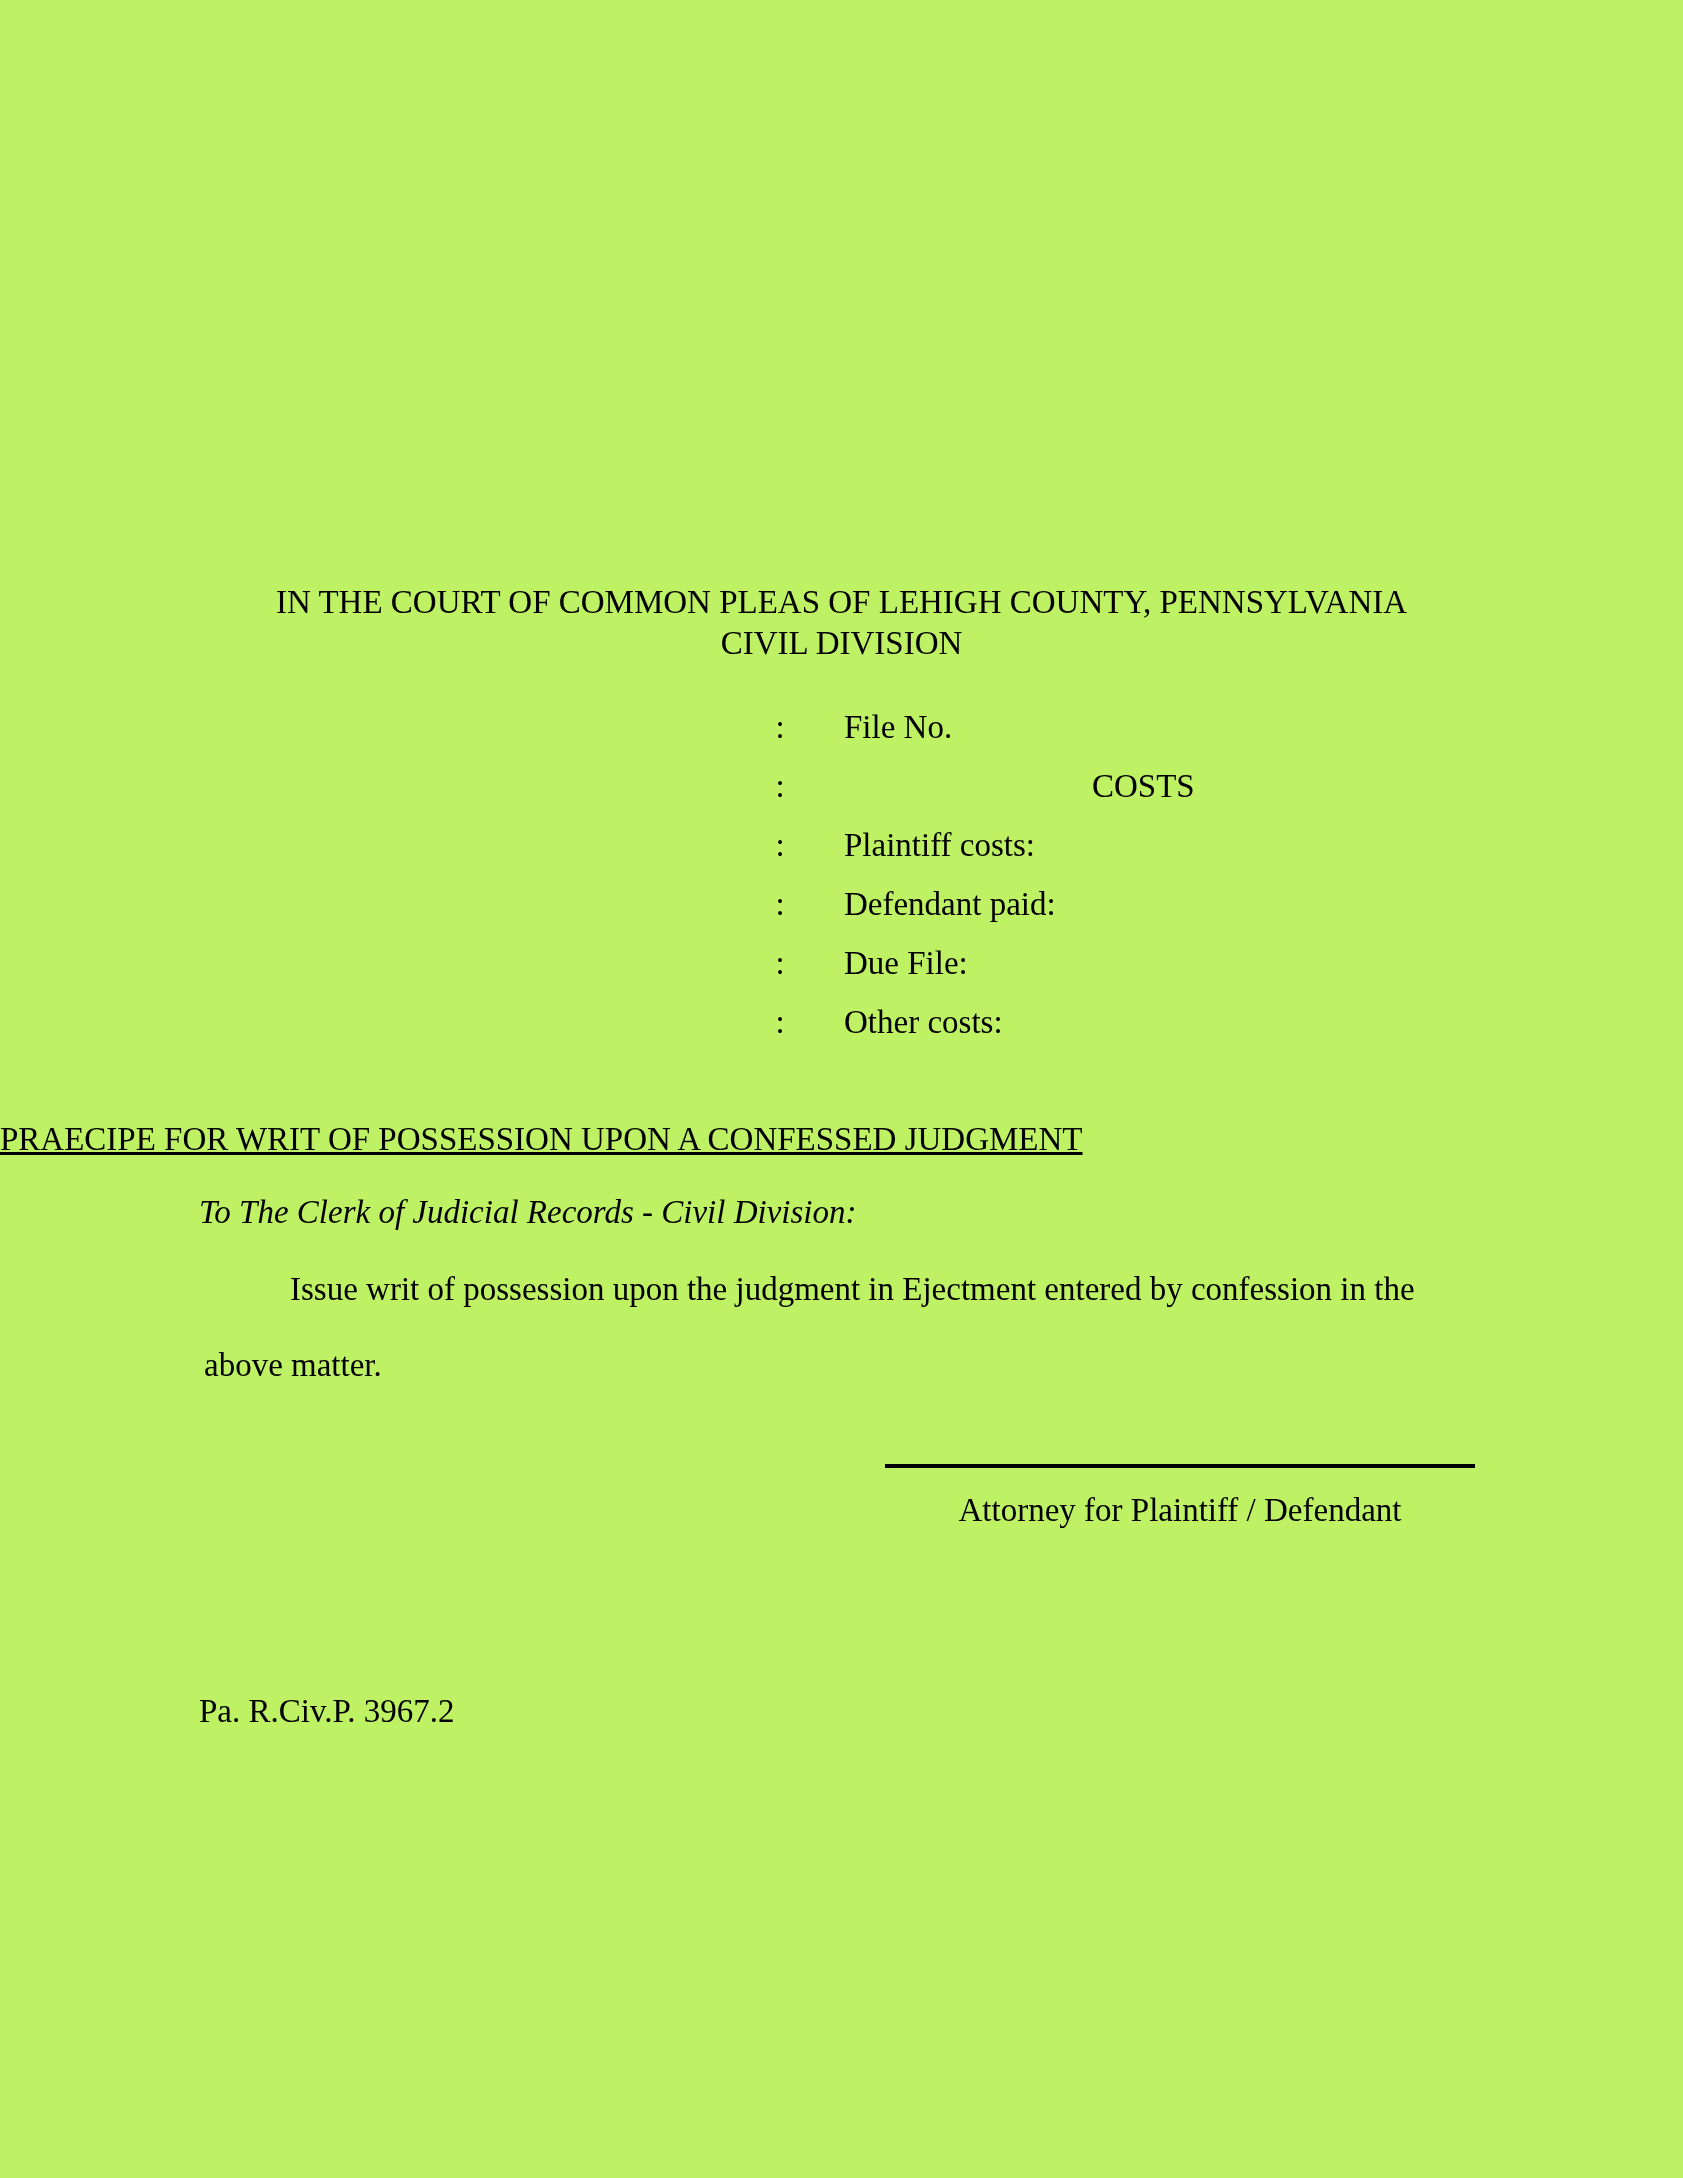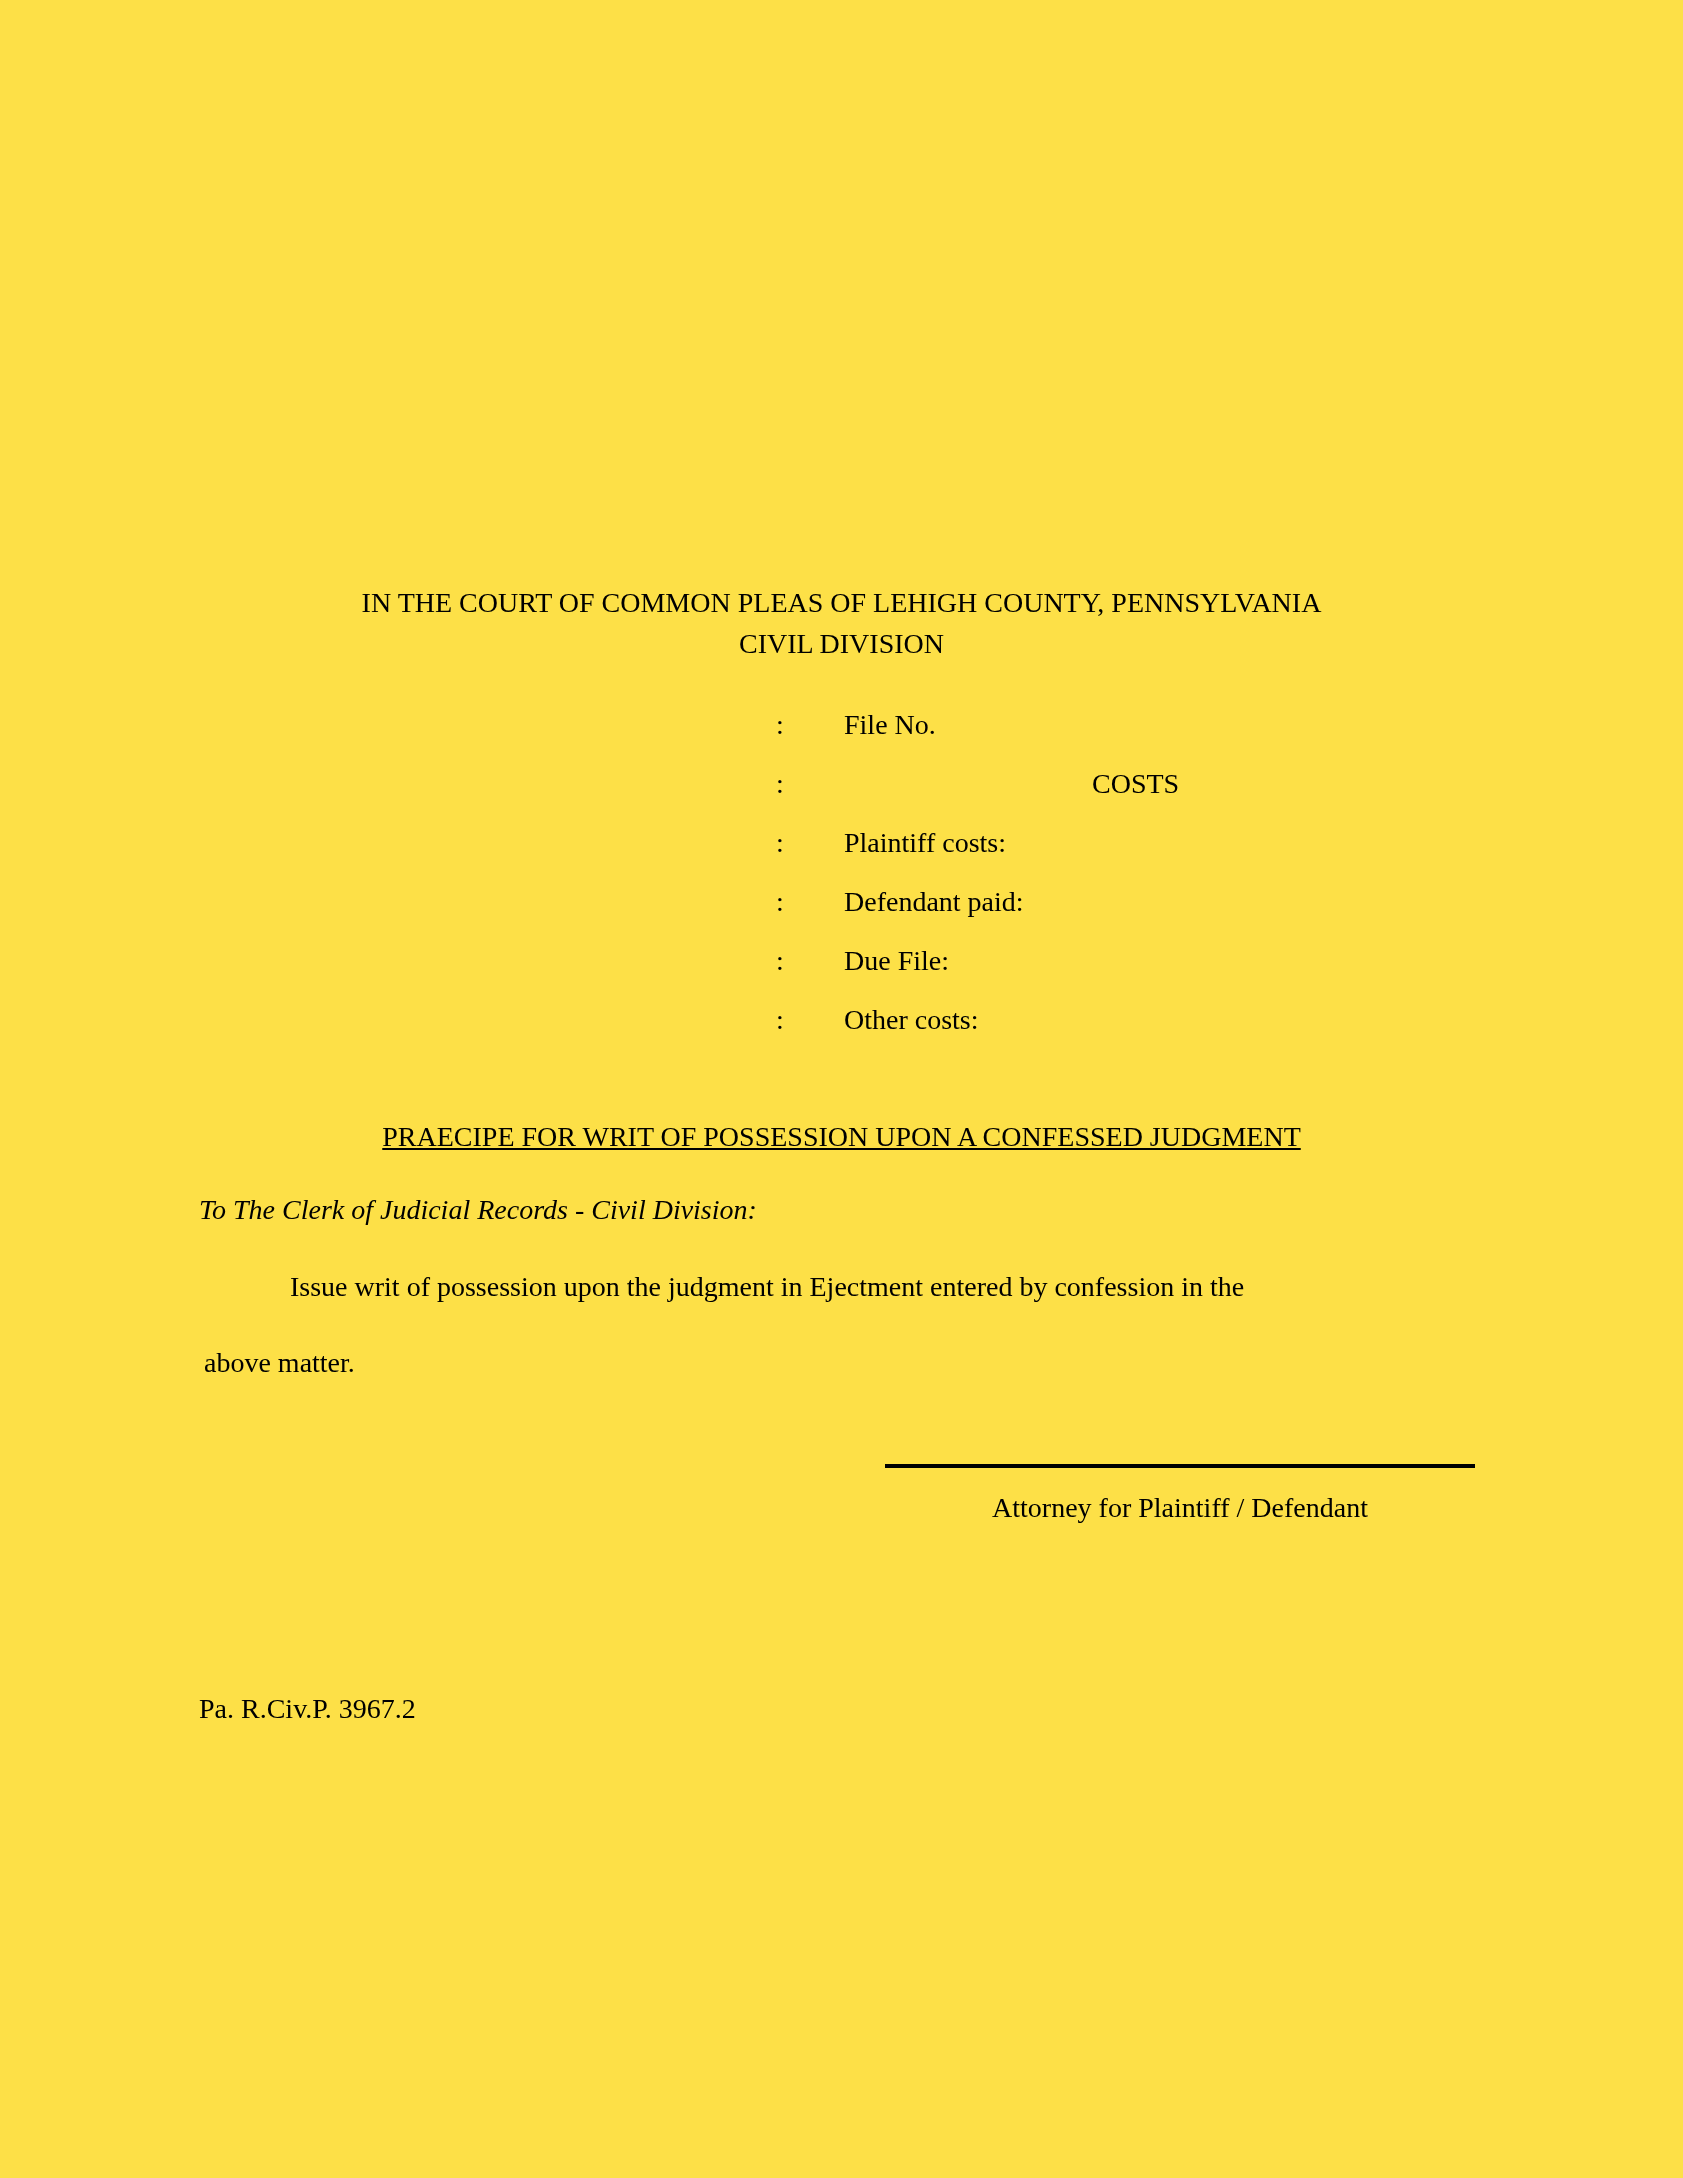--- a/index.html
+++ b/index.html
@@ -4,24 +4,24 @@
 <style>
   html, body {
     margin: 0;
     padding: 0;
     background: #ffffff;
   }
   .page {
     position: relative;
     width: 1683px;
     height: 2178px;
-    background: #fde047;
+    background: #bef264;
     color: #000000;
     font-family: "Liberation Serif", "DejaVu Serif", serif;
-    font-size: 28px;
+    font-size: 33px;
     overflow: hidden;
   }
 
   .court-header {
     position: absolute;
     top: 582px;
     left: 0;
     right: 0;
     text-align: center;
     line-height: 41px;
@@ -47,21 +47,20 @@
   }
   .caption-label.costs {
     margin-left: 302px;
   }
 
   .doc-title {
     position: absolute;
     top: 1121px;
     left: 0;
     right: 0;
-    text-align: center;
   }
   .doc-title span {
     text-decoration: underline;
   }
 
   .addressee {
     position: absolute;
     top: 1194px;
     left: 199px;
     white-space: nowrap;

